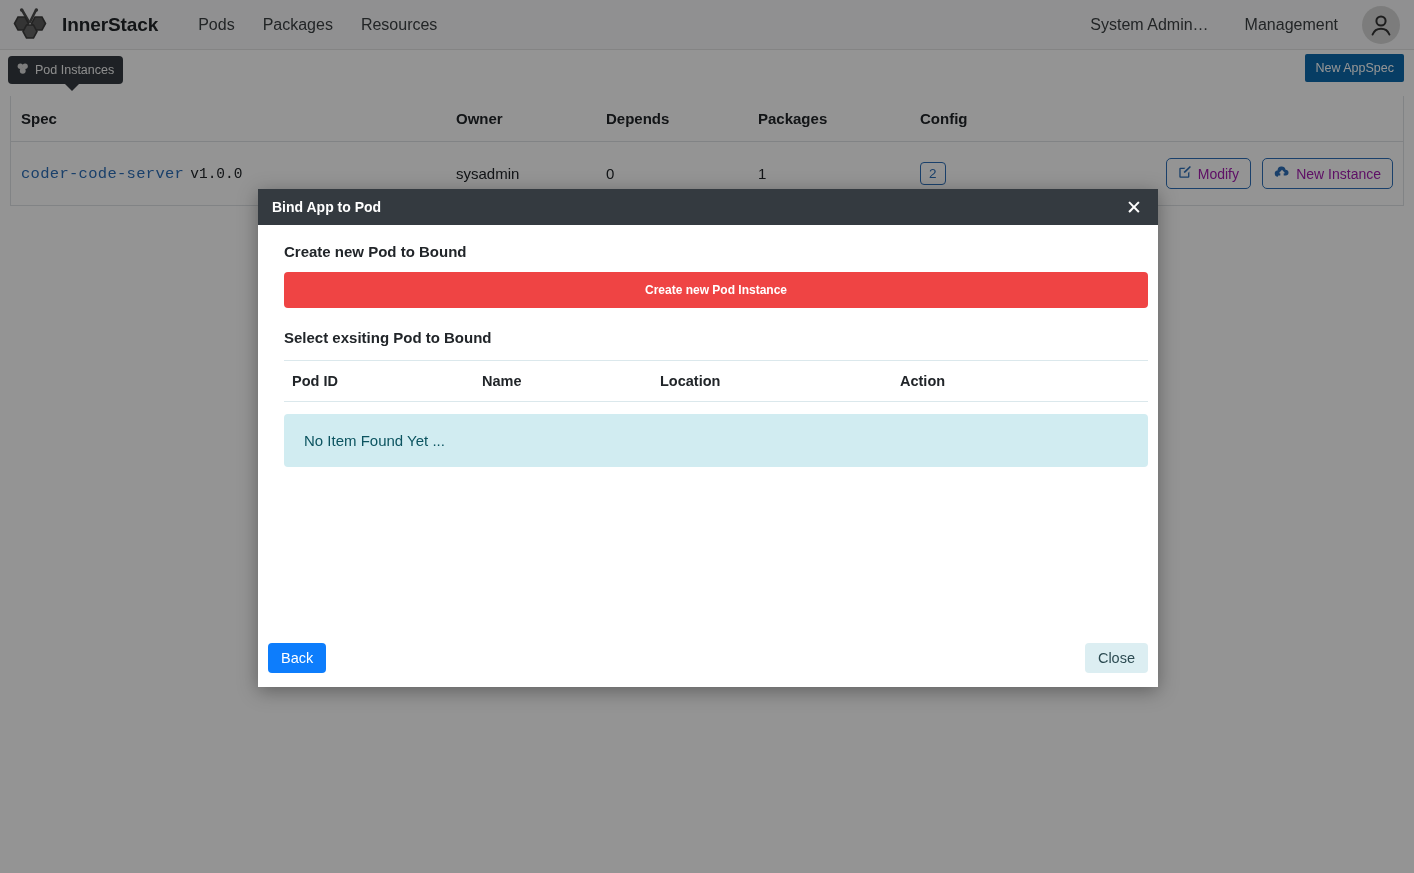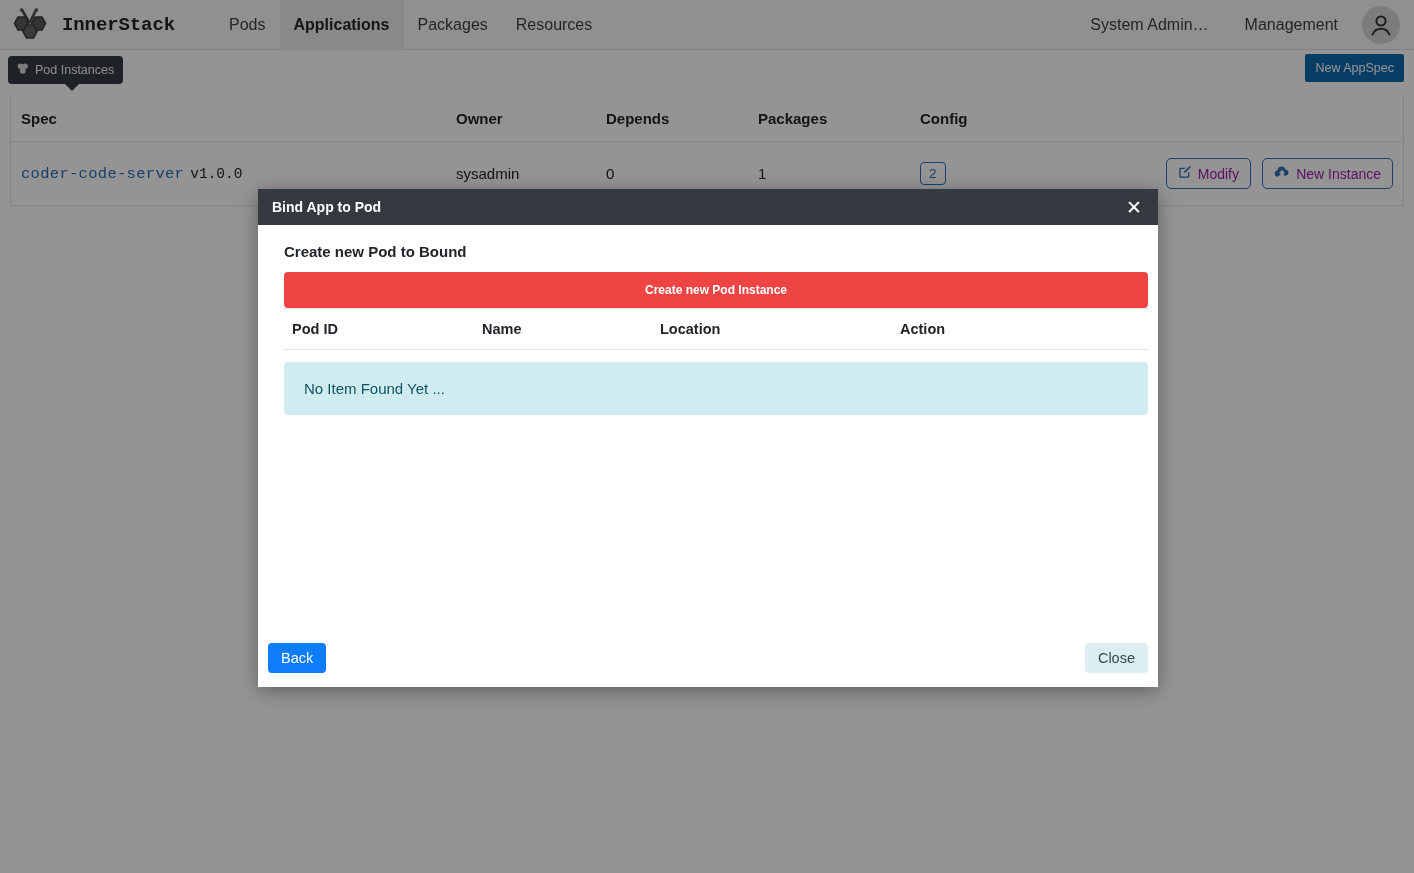--- a/index.html
+++ b/index.html
@@ -22,22 +22,21 @@
     height: 50px;
     background: #f8f9fa;
     border-bottom: 1px solid #e3e3e3;
     display: flex;
     align-items: center;
     padding: 0 12px 0 8px;
     position: relative;
   }
   .brand {
     display: flex; align-items: center; gap: 10px;
-    margin-right: 40px;
-    font-family: Liberation Mono, monospace;
+    margin-right: 26px;
   }
   .logo-svg { display:block; }
   .brand-name {
     font-size: 19px; font-weight: bold; color: #212529;
     letter-spacing: -0.1px;
   }
   .nav-links { display: flex; align-items: center; height: 50px; }
   .nav-link {
     font-size: 16px; color: #3c4043;
     padding: 14px 14px; line-height: 22px;
@@ -256,21 +255,20 @@
           <polygon points="10,12 17,12 20.5,18.5 17,25 10,25 6.5,18.5" fill="#5a5a5a" stroke="#3d3d3d" stroke-width="1.6"></polygon>
           <polygon points="27,12 34,12 37.5,18.5 34,25 27,25 23.5,18.5" fill="#5a5a5a" stroke="#3d3d3d" stroke-width="1.6"></polygon>
           <polygon points="18.5,20 25.5,20 29,26.5 25.5,33 18.5,33 15,26.5" fill="#676767" stroke="#3d3d3d" stroke-width="1.6"></polygon>
         </svg>
       </span>
       <span class="brand-name">InnerStack</span>
     </div>
 
     <div class="nav-links">
       <div class="nav-link">Pods</div>
-      <div class="nav-link active">Applications</div>
       <div class="nav-link">Packages</div>
       <div class="nav-link">Resources</div>
     </div>
 
     <div class="nav-right">
       <div class="nav-link">System Admin…</div>
       <div class="nav-link">Management</div>
       <div class="avatar">
         <svg width="26" height="26" viewBox="0 0 26 26" aria-hidden="true">
           <circle cx="13" cy="9" r="4.6" fill="none" stroke="#333" stroke-width="2"></circle>
@@ -348,20 +346,21 @@
 
   <div class="modal-header">
     <span class="modal-title">Bind App to Pod</span>
     <button class="modal-close">✕</button>
   </div>
 
   <div class="modal-body">
     <div class="section-label">Create new Pod to Bound</div>
     <button class="btn-primary-block">Create new Pod Instance</button>
 
+    <div class="section-label second">Select exsiting Pod to Bound</div>
 
     <table class="pod-table">
       <thead>
         <tr>
           <th class="pcol-id">Pod ID</th>
           <th class="pcol-name">Name</th>
           <th class="pcol-loc">Location</th>
           <th class="pcol-action">Action</th>
         </tr>
       </thead>

